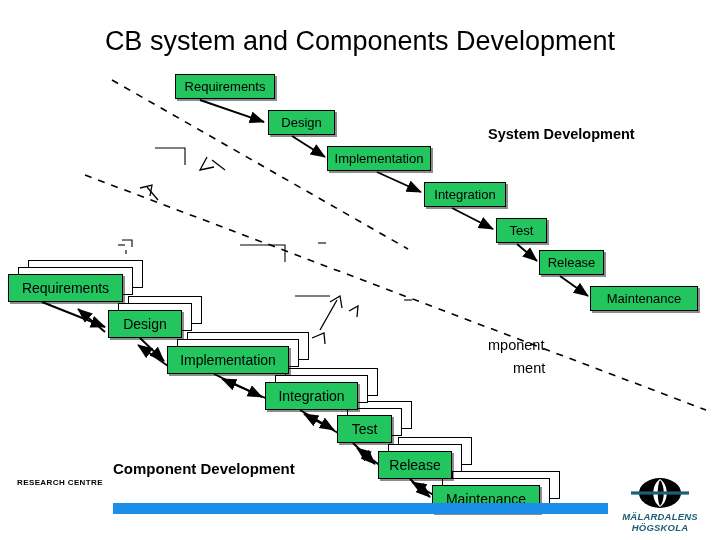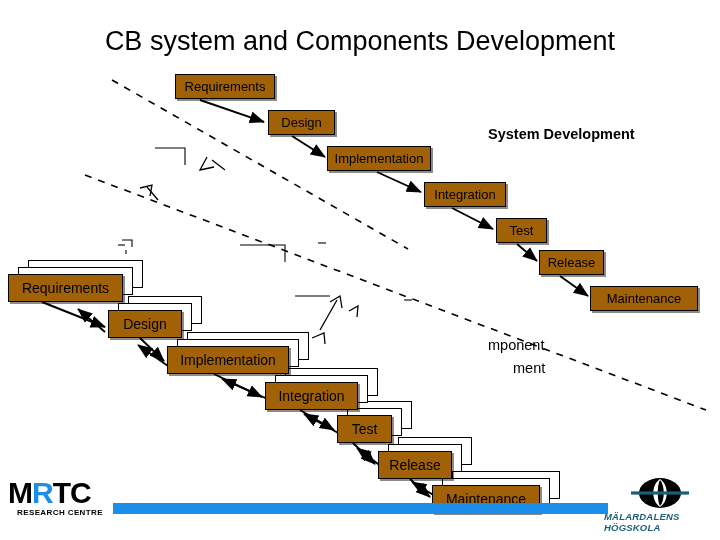--- a/index.html
+++ b/index.html
@@ -25,21 +25,21 @@
     font-size: 27px;
     font-weight: normal;
     letter-spacing: 0px;
     color: #000000;
     white-space: nowrap;
   }
   
   .node {
     position: absolute;
     box-sizing: border-box;
-    background: #a16207;
+    background: #22c55e;
     border: 1.6px solid #000000;
     color: #000000;
     display: flex;
     align-items: center;
     justify-content: center;
     font-size: 13px;
     line-height: 1;
     white-space: nowrap;
     z-index: 20;
   }
@@ -124,21 +124,21 @@
     color: #000000;
     text-align: center;
     width: 104px;
   }
   #mdh-logo {
     position: absolute;
     left: 604px;
     top: 476px;
     width: 112px;
     z-index: 31;
-    text-align: left;
+    text-align: center;
   }
   #mdh-word {
     font-family: "Liberation Sans", sans-serif;
     font-weight: bold;
     font-style: italic;
     font-size: 9.5px;
     letter-spacing: 0.2px;
     color: #1a5f77;
     margin-top: 1px;
   }
@@ -276,25 +276,25 @@
   <div class="node shadowed" style="left:378px; top:451px; width:74px; height:28px; font-size:14px;">
     <span>Release</span>
   </div>
 
   <div class="stack-ghost g3" style="left:452px; top:471px; width:108px; height:28px;"></div>
   <div class="stack-ghost g2" style="left:442px; top:478px; width:108px; height:28px;"></div>
   <div class="node shadowed" style="left:432px; top:485px; width:108px; height:28px; font-size:14px;">
     <span>Maintenance</span>
   </div>
 
+  <div class="grouplabel" style="left:113px; top:460px; font-size:15px;">Component Development</div>
 
   <div id="blue-bar"></div>
 
   <div id="mrtc-logo">
-    <div id="mrtc-word"><span>M</span><span class="blue">R</span><span>TC</span></div>
     <div class="mrtc-sub">RESEARCH CENTRE</div>
   </div>
 
   <div id="mdh-logo">
     <svg width="62" height="34" viewBox="0 0 62 34" style="display:block; margin:0 auto;">
       <ellipse cx="31" cy="17" rx="21" ry="15" fill="#000000"></ellipse>
       <path d="M31 3 C22 9 22 25 31 31 C40 25 40 9 31 3 Z" fill="#ffffff"></path>
       <path d="M31 4 C36 9 36 25 31 30 C28 25 28 9 31 4 Z" fill="#000000"></path>
       <rect x="2" y="15.4" width="58" height="3.2" fill="#1a5f77"></rect>
     </svg>

